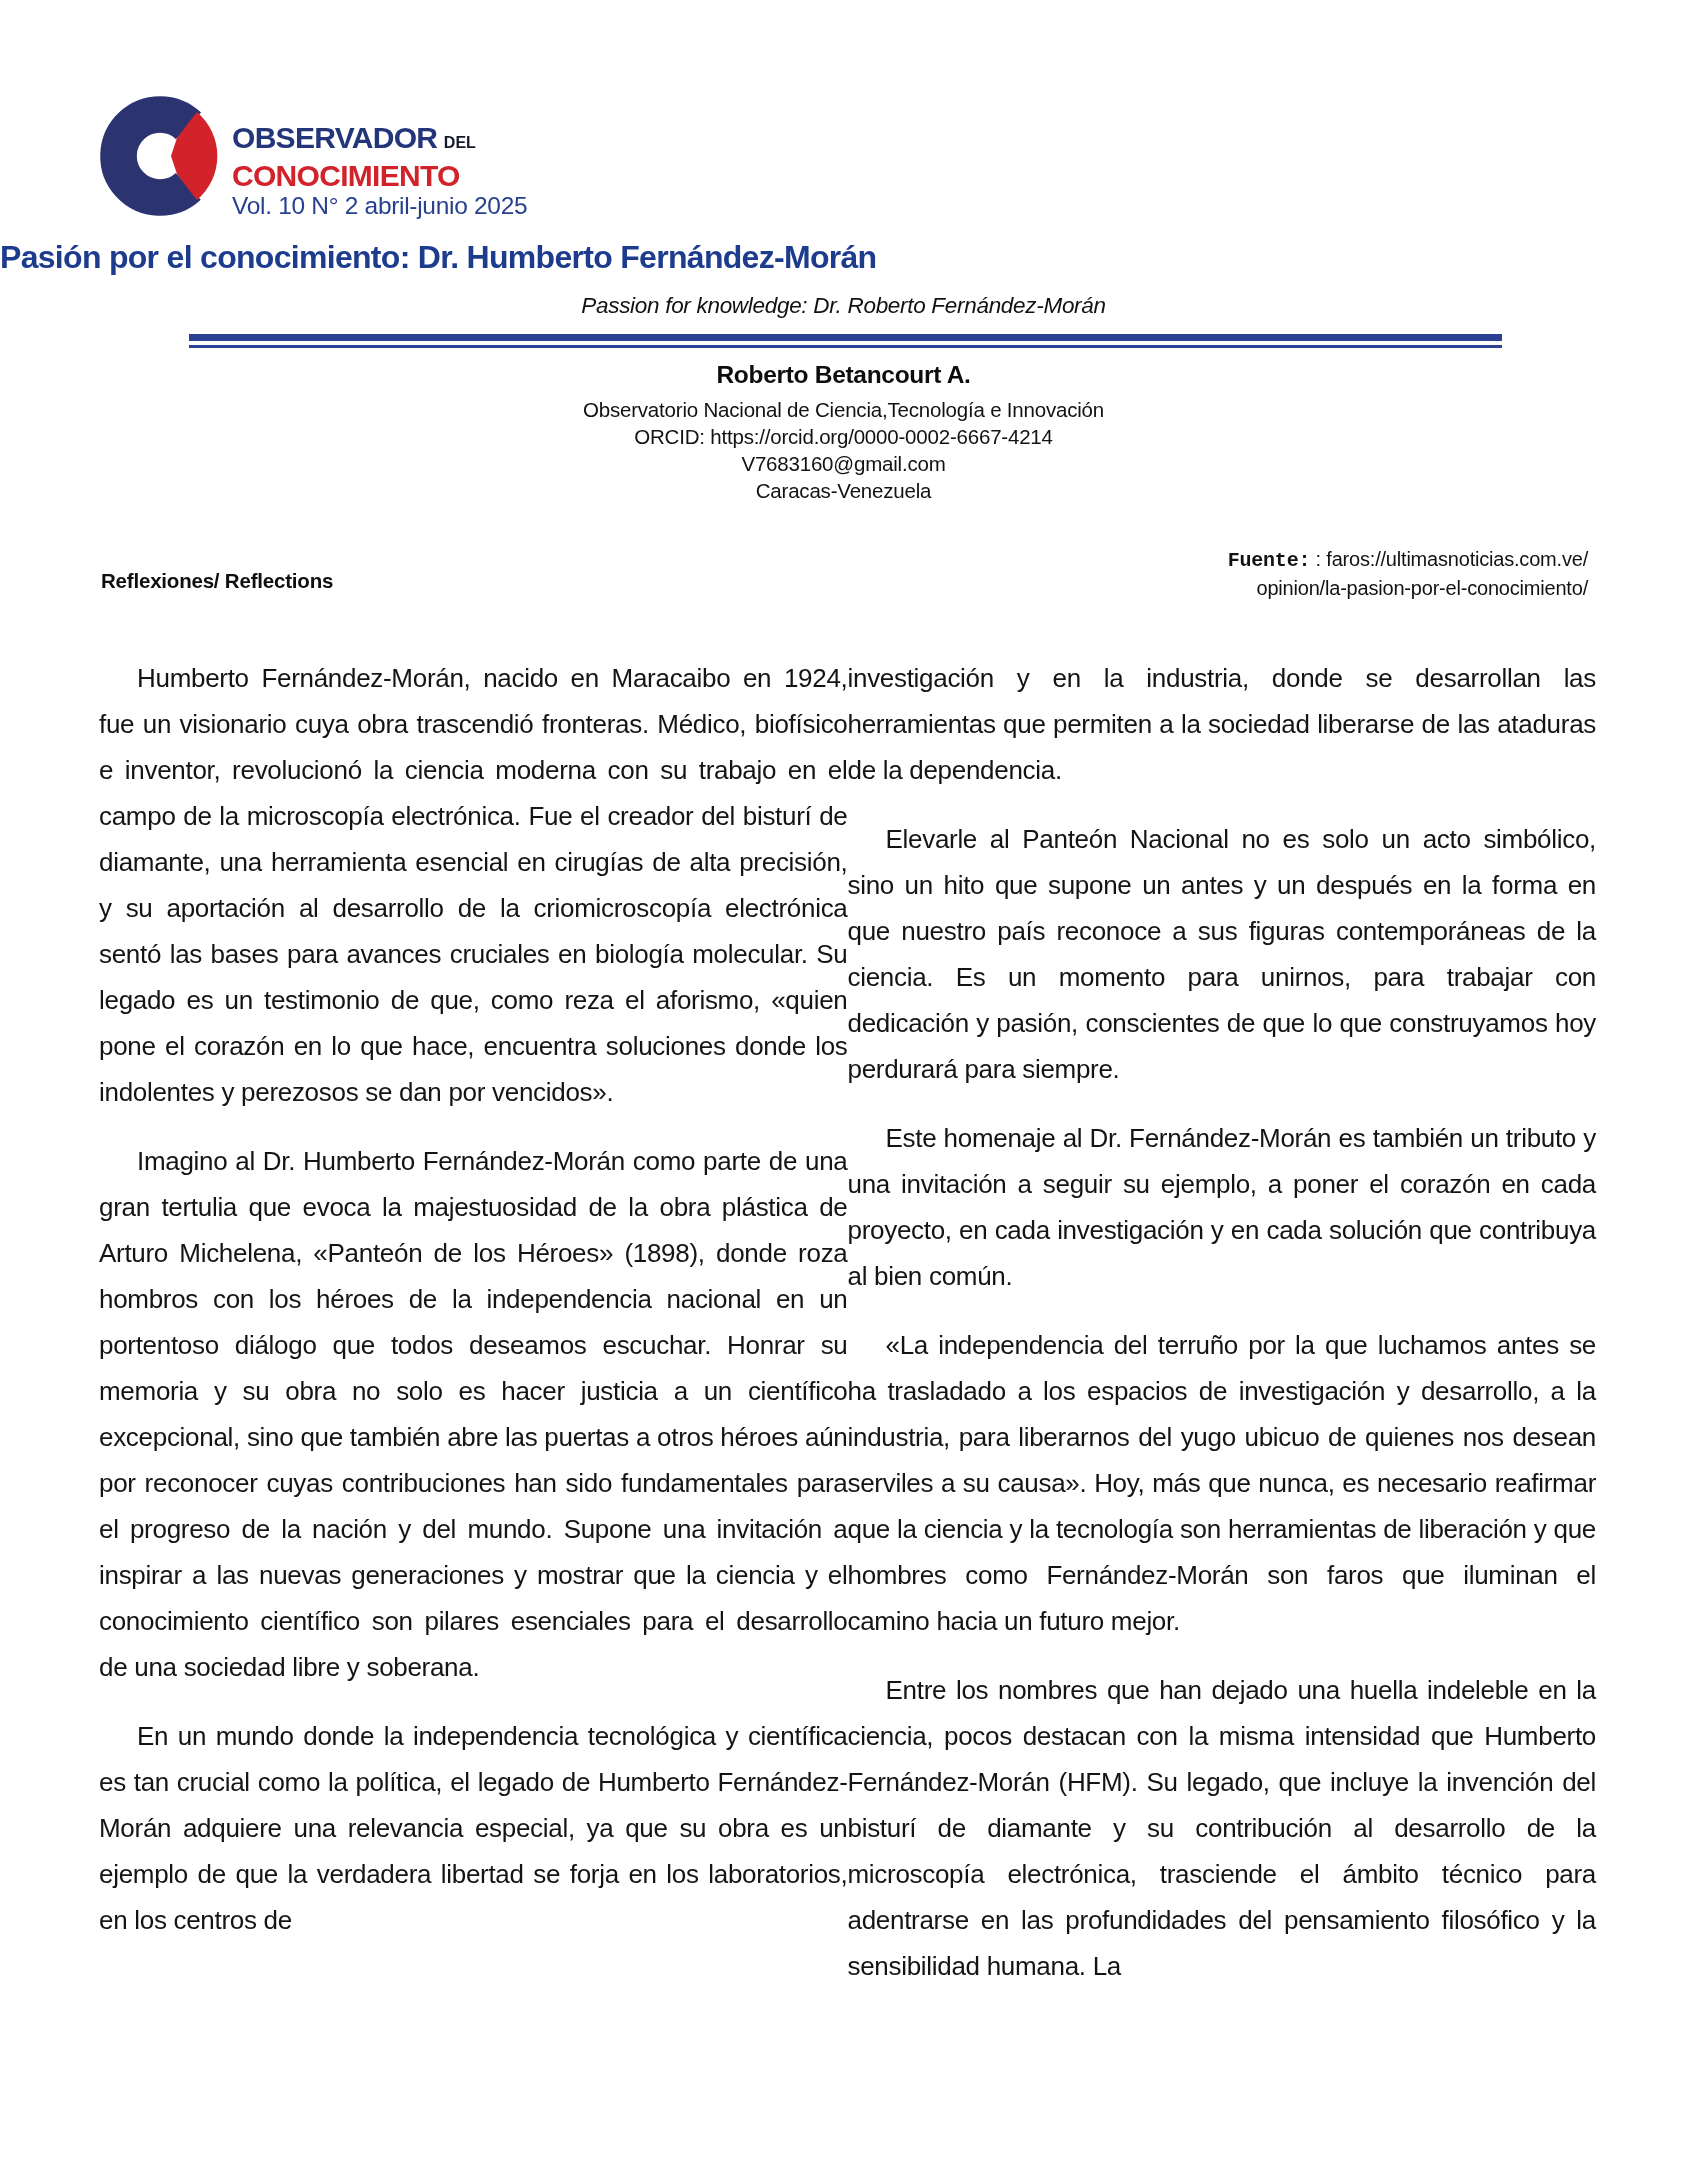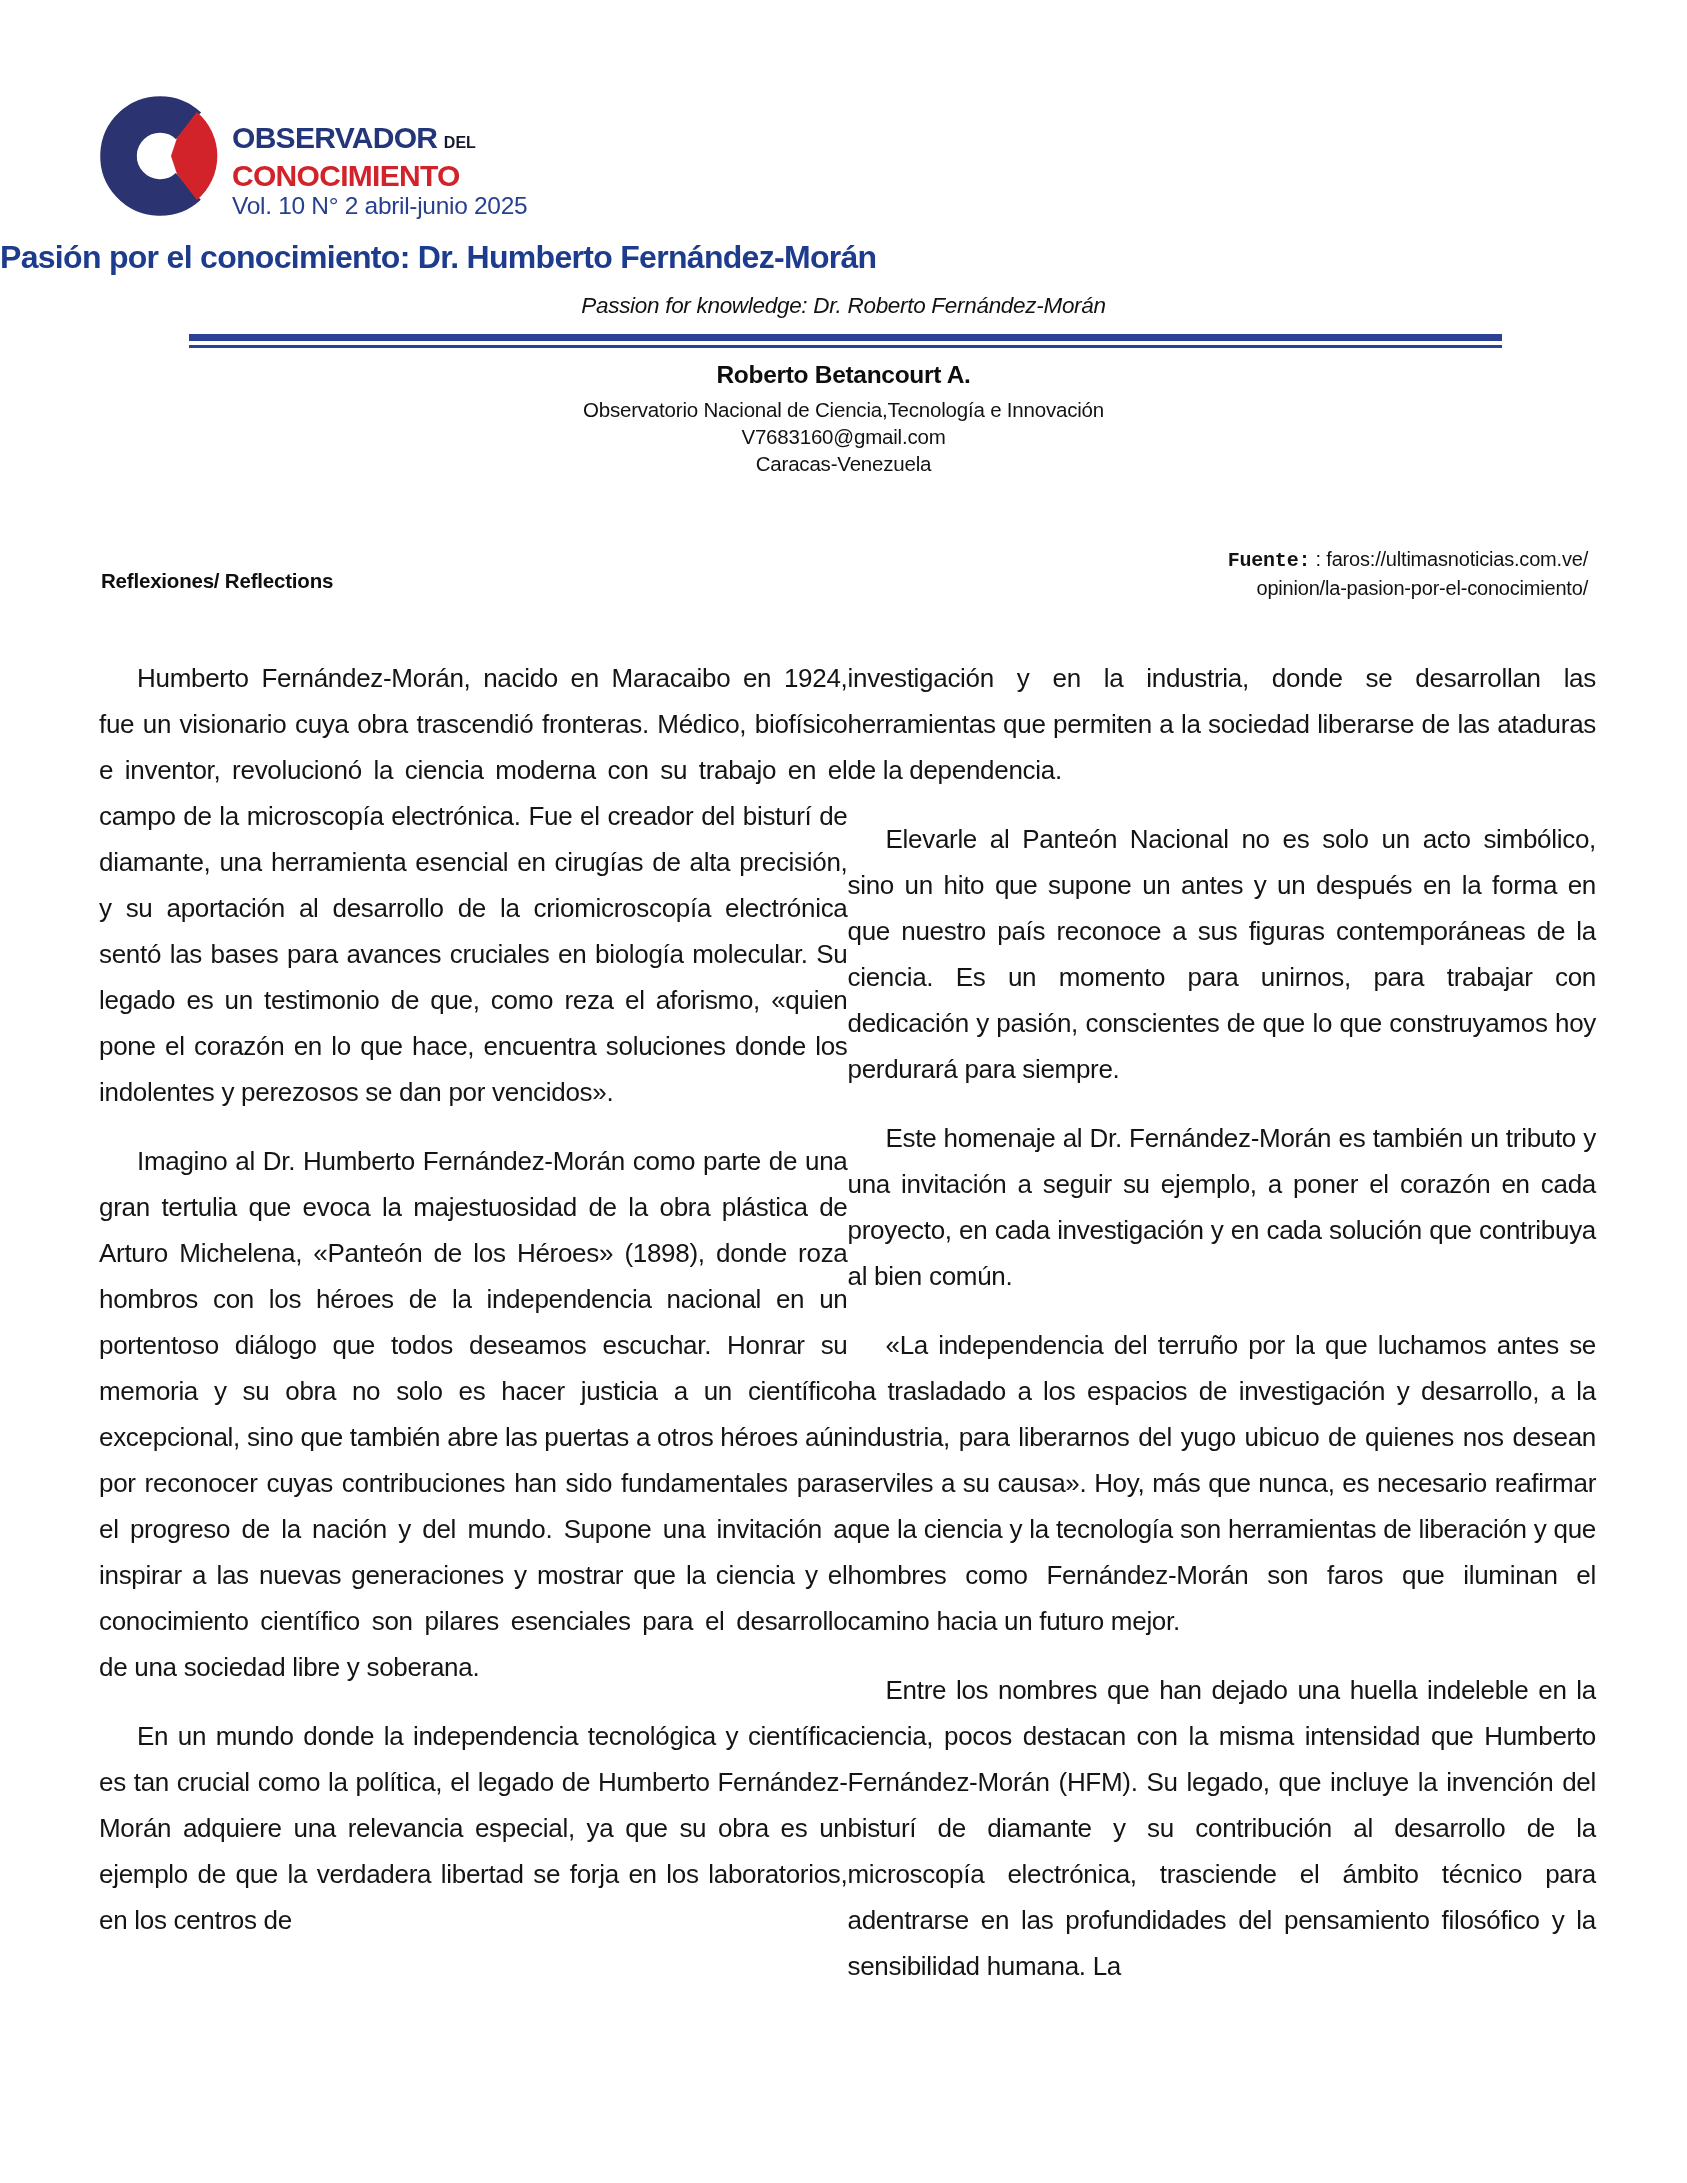--- a/index.html
+++ b/index.html
@@ -95,20 +95,21 @@
   <h1 class="title">Pasión por el conocimiento: Dr. Humberto Fernández-Morán</h1>
   <div class="subtitle">Passion for knowledge: Dr. Roberto Fernández-Morán</div>
   <div class="rule">
     <div class="rule-thick"></div>
     <div class="rule-thin"></div>
   </div>
 
   <div class="author-block">
     <div class="author-name">Roberto Betancourt A.</div>
     <div class="author-line">Observatorio Nacional de Ciencia,Tecnología e Innovación</div>
+    <div class="author-line">ORCID: https://orcid.org/0000-0002-6667-4214</div>
     <div class="author-line">V7683160@gmail.com</div>
     <div class="author-line">Caracas-Venezuela</div>
   </div>
 
   <div class="section-label">Reflexiones/ Reflections</div>
   <div class="source">
     <b>Fuente:</b><span> : faros://ultimasnoticias.com.ve/</span><br>
     <span>opinion/la-pasion-por-el-conocimiento/</span>
   </div>
 

